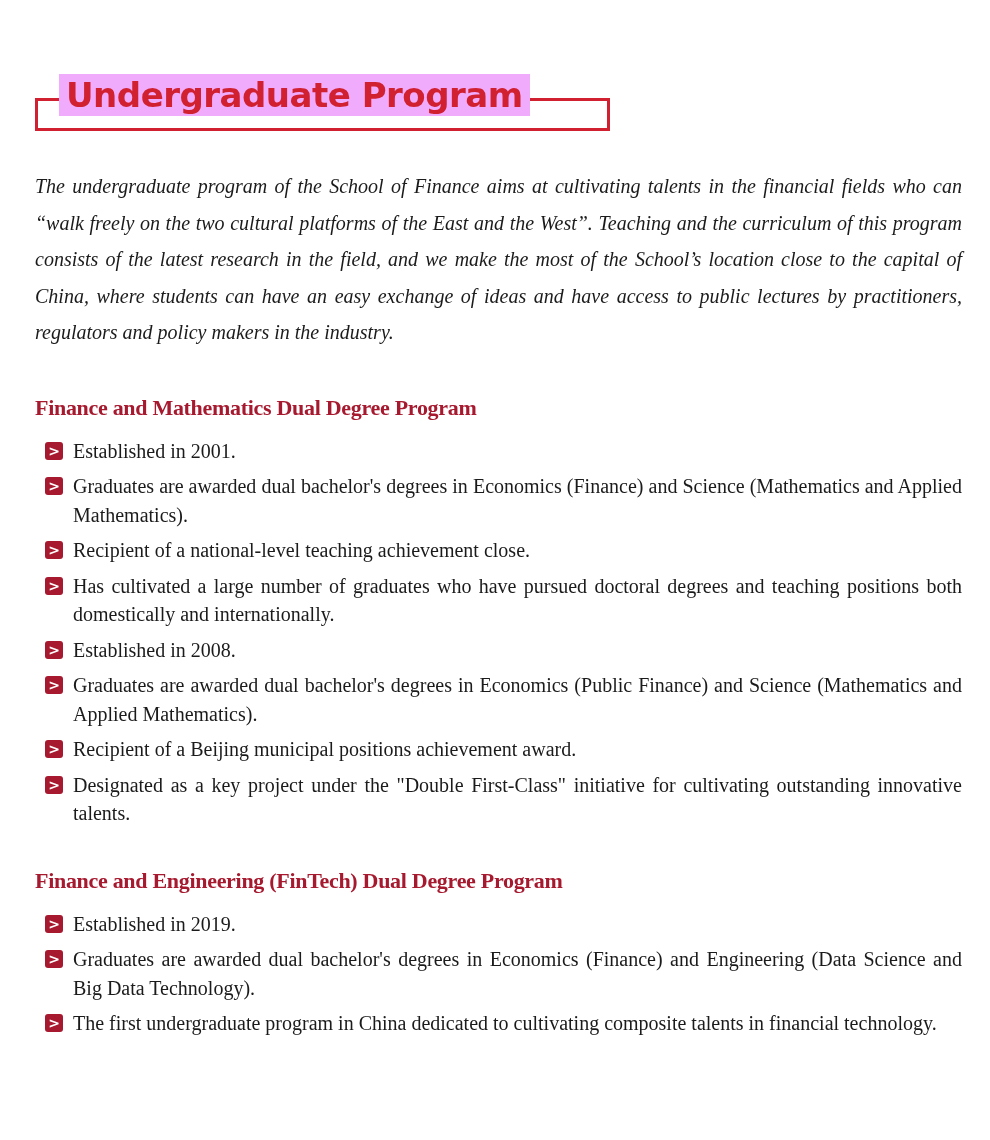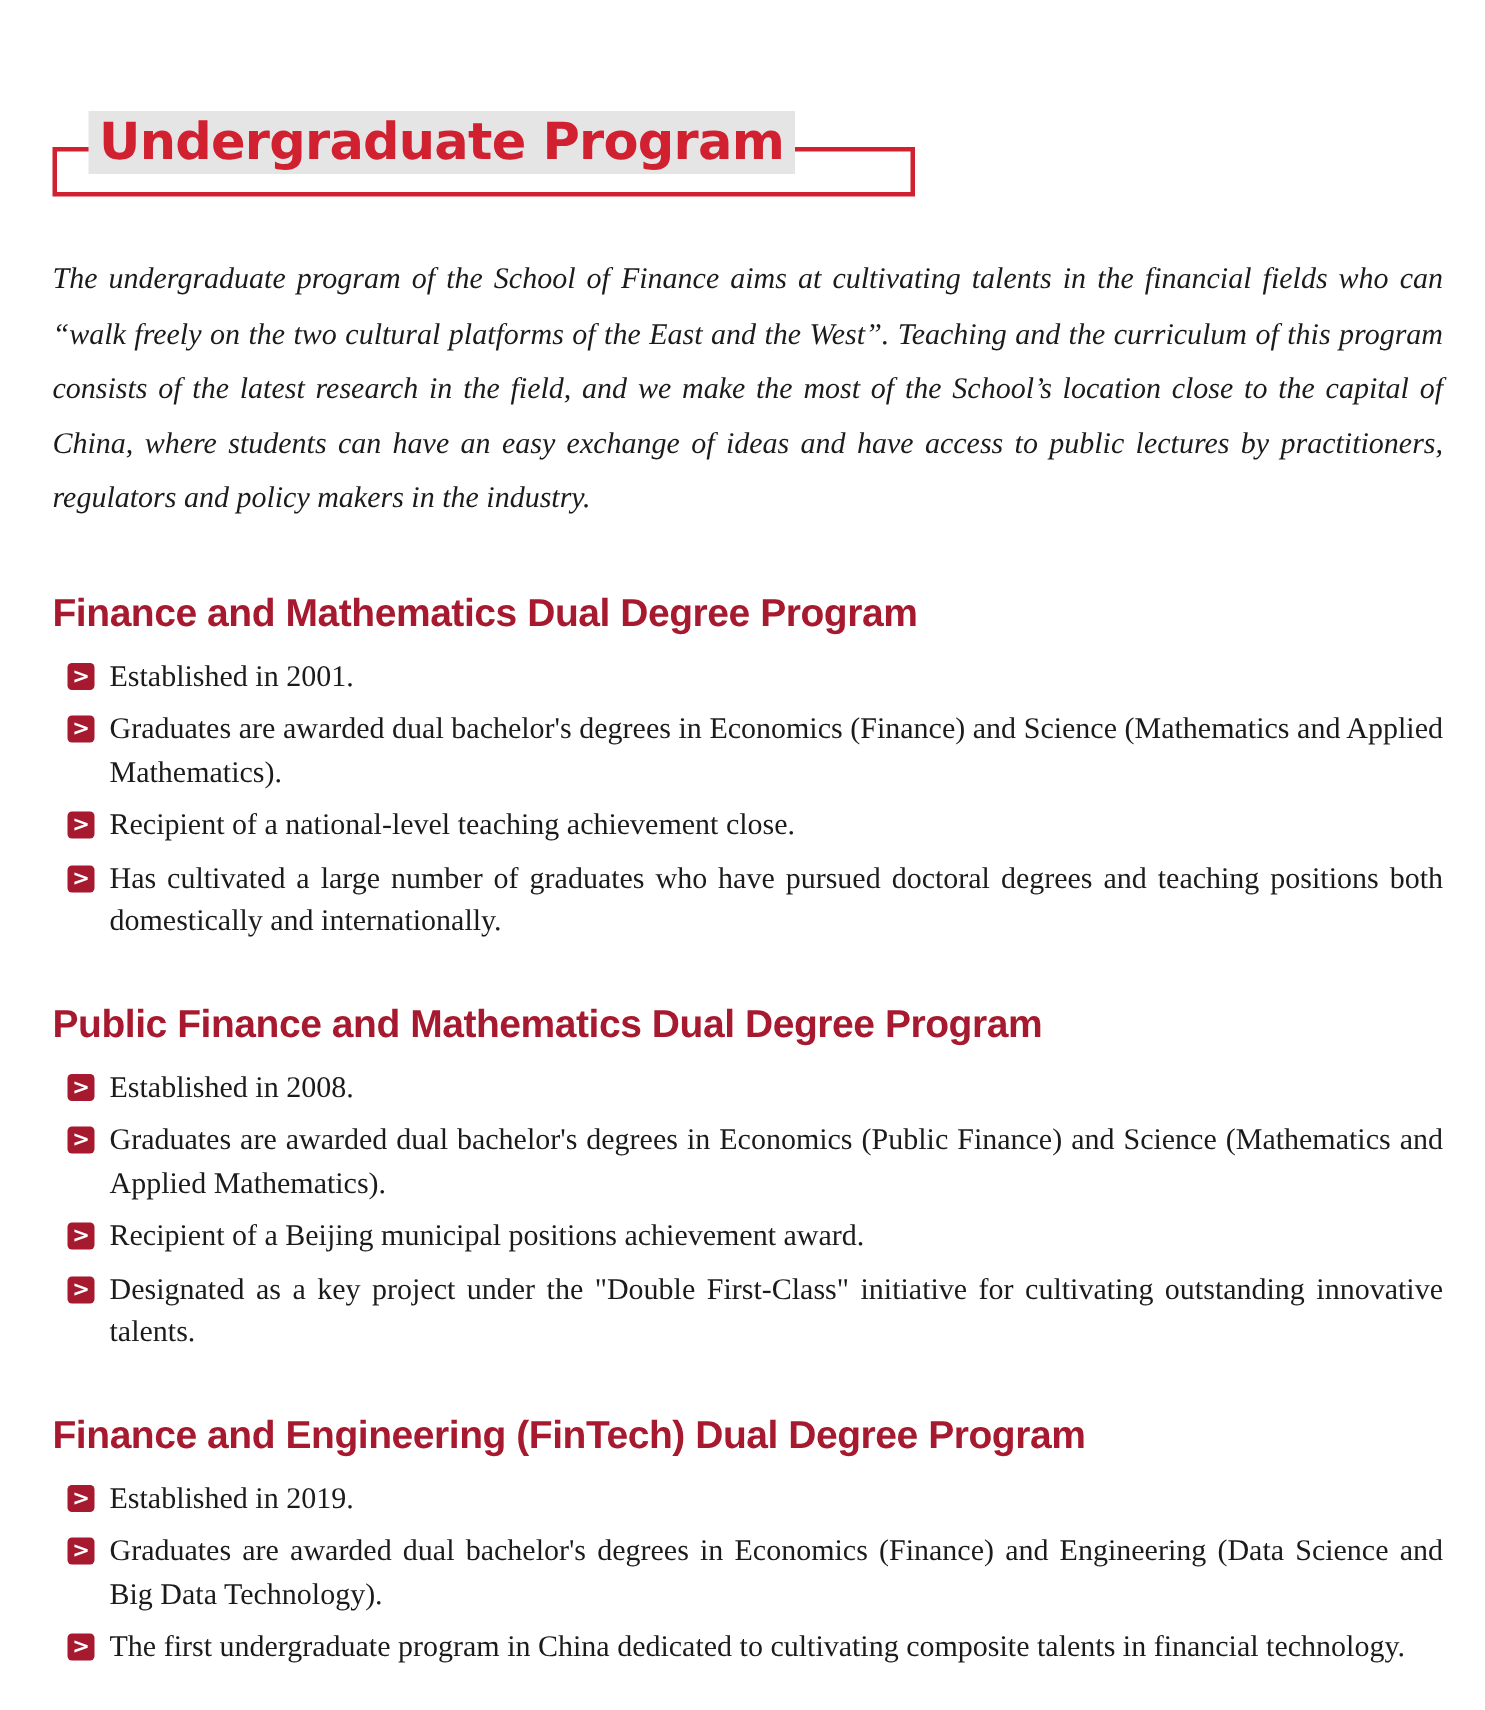--- a/index.html
+++ b/index.html
@@ -22,21 +22,21 @@
     height: 33px;
     border: 3px solid var(--title-red, #d1202f);
     background: #ffffff;
   }
   .page-title {
     position: absolute;
     top: -27px;
     left: 21px;
     margin: 0;
     padding: 0 7px;
-    background: #e5e5e5;
+    background: #f0abfc;
     font-family: "DejaVu Sans", "Liberation Sans", sans-serif;
     font-weight: bold;
     font-size: 34px;
     line-height: 42px;
     letter-spacing: -0.5px;
     color: var(--title-red, #d1202f);
     white-space: nowrap;
   }
 
   
@@ -45,23 +45,23 @@
     font-size: 20px;
     line-height: 36.5px;
     text-align: justify;
     color: #1b1b1b;
     font-style: italic;
   }
 
   
   .section-heading {
     margin: 40px 28px 16px 35px;
-    font-family: Liberation Sans, sans-serif;
+    font-family: Liberation Serif, serif;
     font-weight: bold;
-    font-size: 26px;
+    font-size: 22px;
     line-height: 26px;
     letter-spacing: -0.3px;
     color: var(--heading-red, #a6192e);
   }
   .section-heading.first { margin-top: 44px; }
 
   
   .bullet-item {
     display: flex;
     align-items: flex-start;
@@ -110,21 +110,20 @@
     <span class="bullet-icon">&gt;</span>
     <span class="bullet-text">Recipient of a national-level teaching achievement close.</span>
   </div>
   <div class="bullet-item">
     <span class="bullet-icon">&gt;</span>
     <span class="bullet-text">Has cultivated a large number of graduates who have pursued doctoral degrees and teaching positions both domestically and internationally.</span>
   </div>
 </section>
 
 <section>
-  <h2 class="section-heading">Public Finance and Mathematics Dual Degree Program</h2>
   <div class="bullet-item">
     <span class="bullet-icon">&gt;</span>
     <span class="bullet-text">Established in 2008.</span>
   </div>
   <div class="bullet-item">
     <span class="bullet-icon">&gt;</span>
     <span class="bullet-text">Graduates are awarded dual bachelor's degrees in Economics (Public Finance) and Science (Mathematics and Applied Mathematics).</span>
   </div>
   <div class="bullet-item">
     <span class="bullet-icon">&gt;</span>

